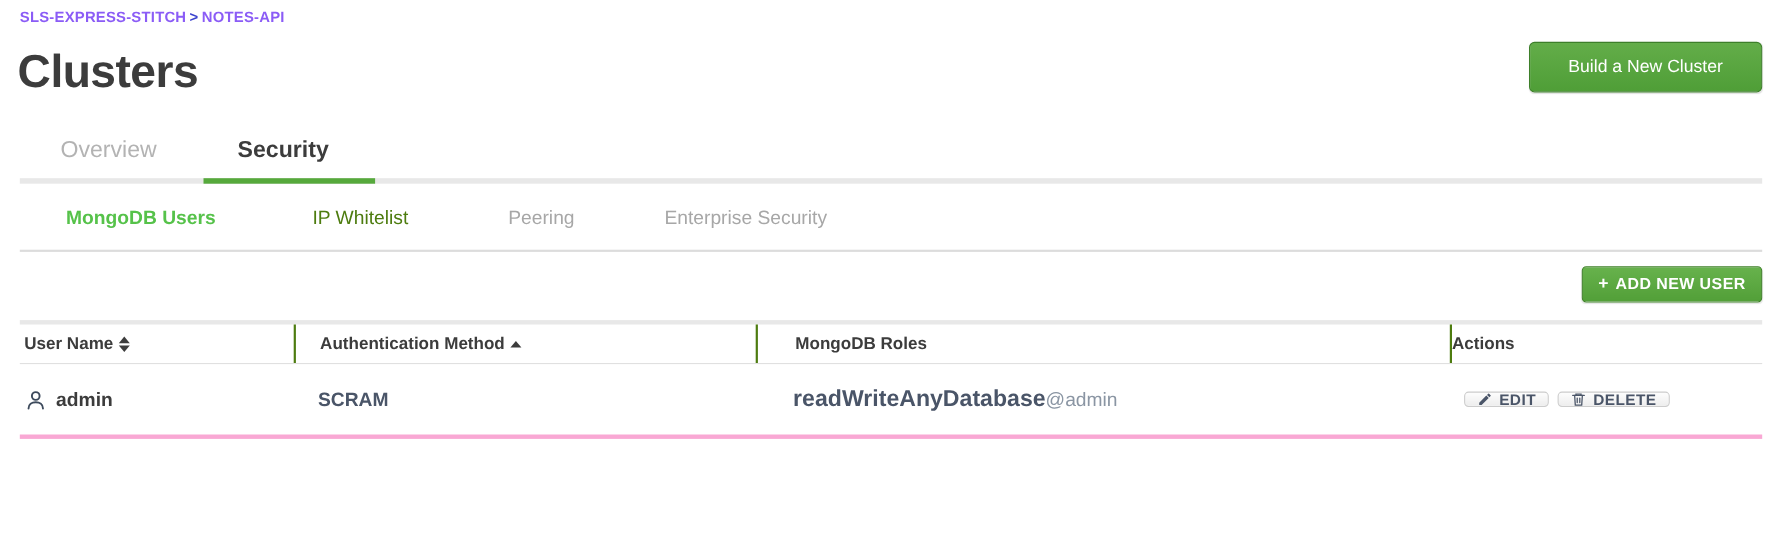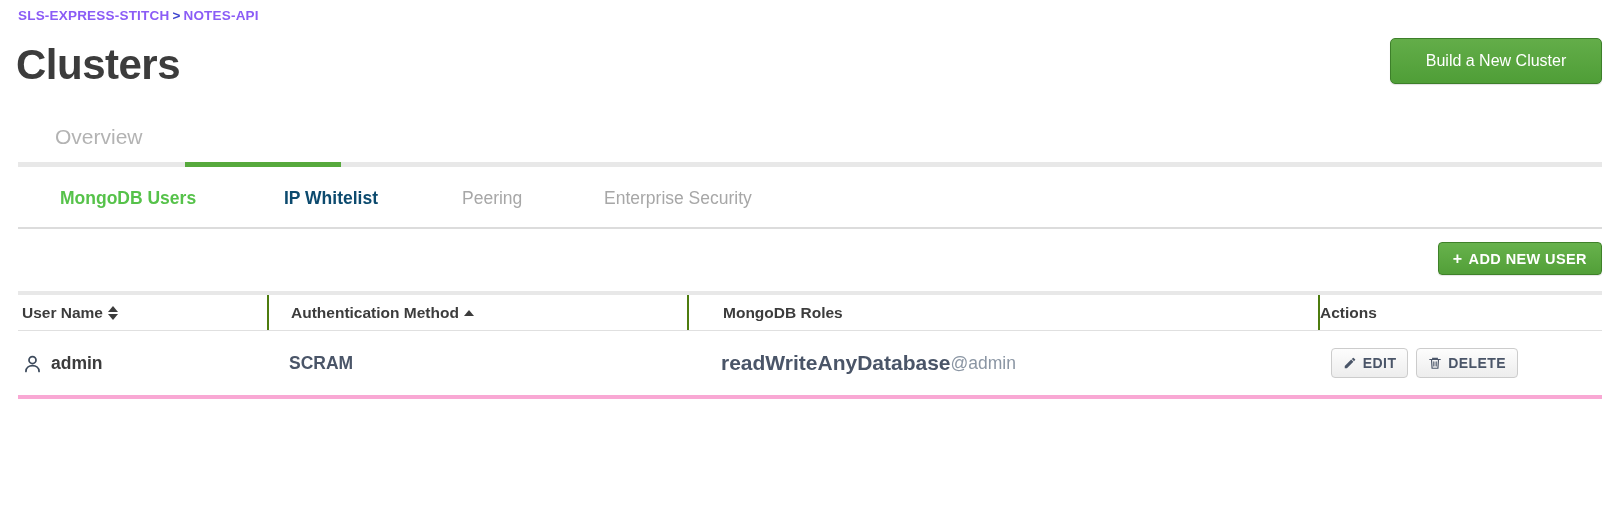--- a/index.html
+++ b/index.html
@@ -112,21 +112,21 @@
   }
   .subtab {
     position: absolute;
     top: 0;
     font-size: 17.5px;
     line-height: 24px;
     cursor: pointer;
     white-space: nowrap;
   }
   .subtab-0 { left: 42px;  color: #56c24a; font-weight: bold; }
-  .subtab-1 { left: 266px; color: #0c4a6e; font-weight: bold; }
+  .subtab-1 { left: 266px; color: #4d7c0f; font-weight: normal; }
   .subtab-2 { left: 444px; color: #a7a7a7; font-weight: normal; }
   .subtab-3 { left: 586px; color: #a7a7a7; font-weight: normal; }
 
   .subtabs-rule {
     position: absolute;
     left: 0;
     top: 41px;
     width: 1584px;
     height: 2px;
     background: #dcdcdc;
@@ -254,21 +254,21 @@
 
   .actions-wrap {
     position: absolute;
     right: 84px;
     top: 50%;
     transform: translateY(-50%);
     display: flex;
     gap: 8px;
   }
   .btn-ghost {
-    height: 30px;
+    height: 14px;
     padding: 0 11px;
     background: linear-gradient(#fdfdfd, #ededed);
     border: 1px solid #cccccc;
     border-radius: 4px;
     color: #4a5568;
     font-size: 14px;
     font-weight: bold;
     letter-spacing: 0.4px;
     cursor: pointer;
     display: inline-flex;
@@ -286,20 +286,21 @@
   <div class="breadcrumb">
     <span class="crumb">SLS-EXPRESS-STITCH</span><span class="sep">&gt;</span><span class="crumb">NOTES-API</span>
   </div>
 
   <h1 class="page-title">Clusters</h1>
 
   <button class="btn-build">Build a New Cluster</button>
 
   <div class="tabs">
     <div class="tab tab-overview">Overview</div>
+    <div class="tab tab-security">Security</div>
     <div class="tabs-rule"></div>
     <div class="tabs-rule-active"></div>
   </div>
 
   <div class="subtabs">
     <div class="subtab subtab-0">MongoDB Users</div>
     <div class="subtab subtab-1">IP Whitelist</div>
     <div class="subtab subtab-2">Peering</div>
     <div class="subtab subtab-3">Enterprise Security</div>
     <div class="subtabs-rule"></div>

